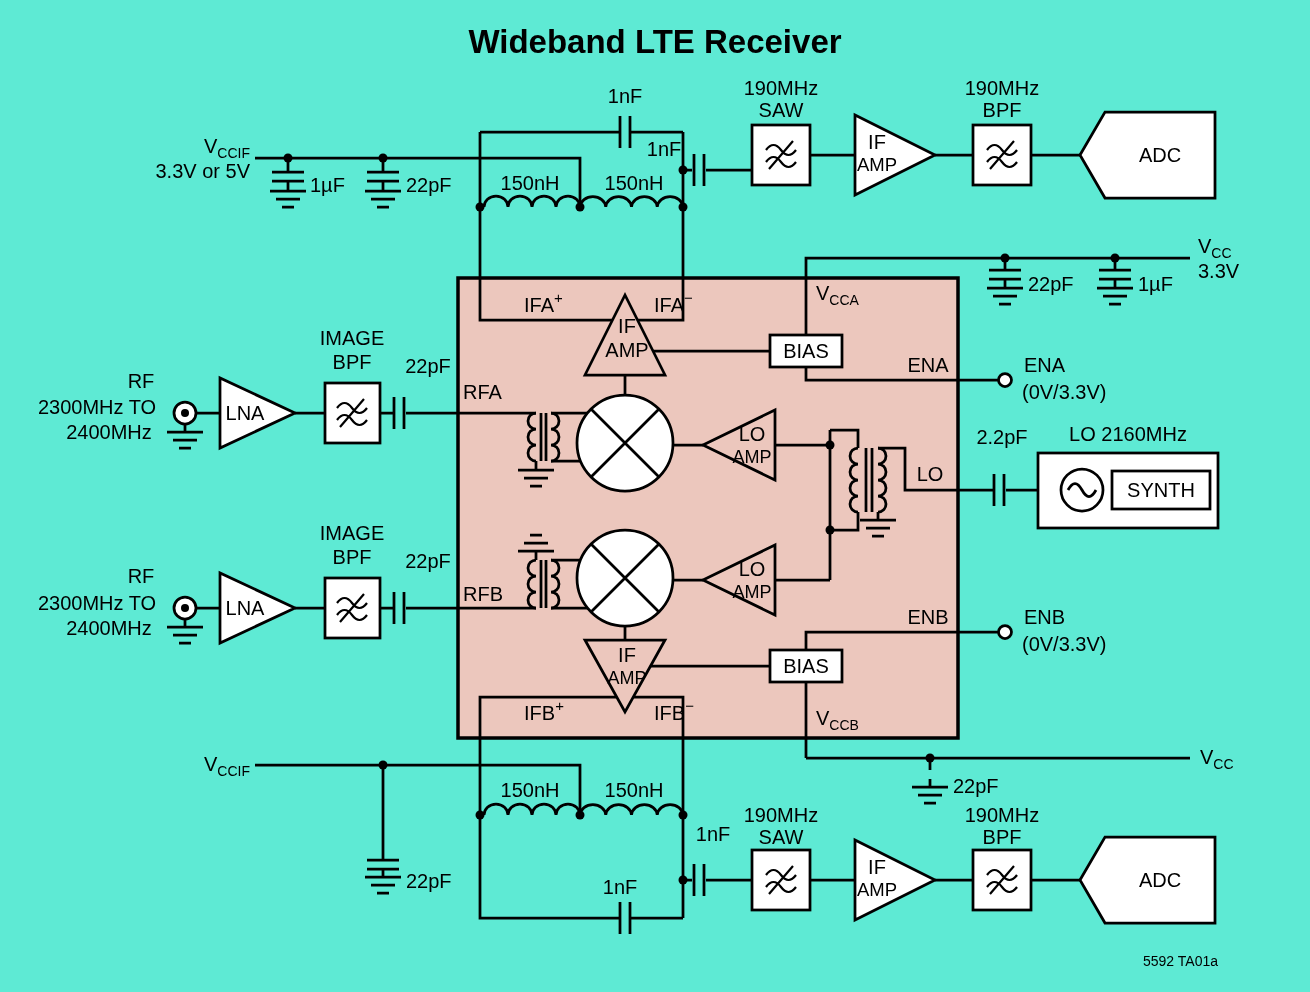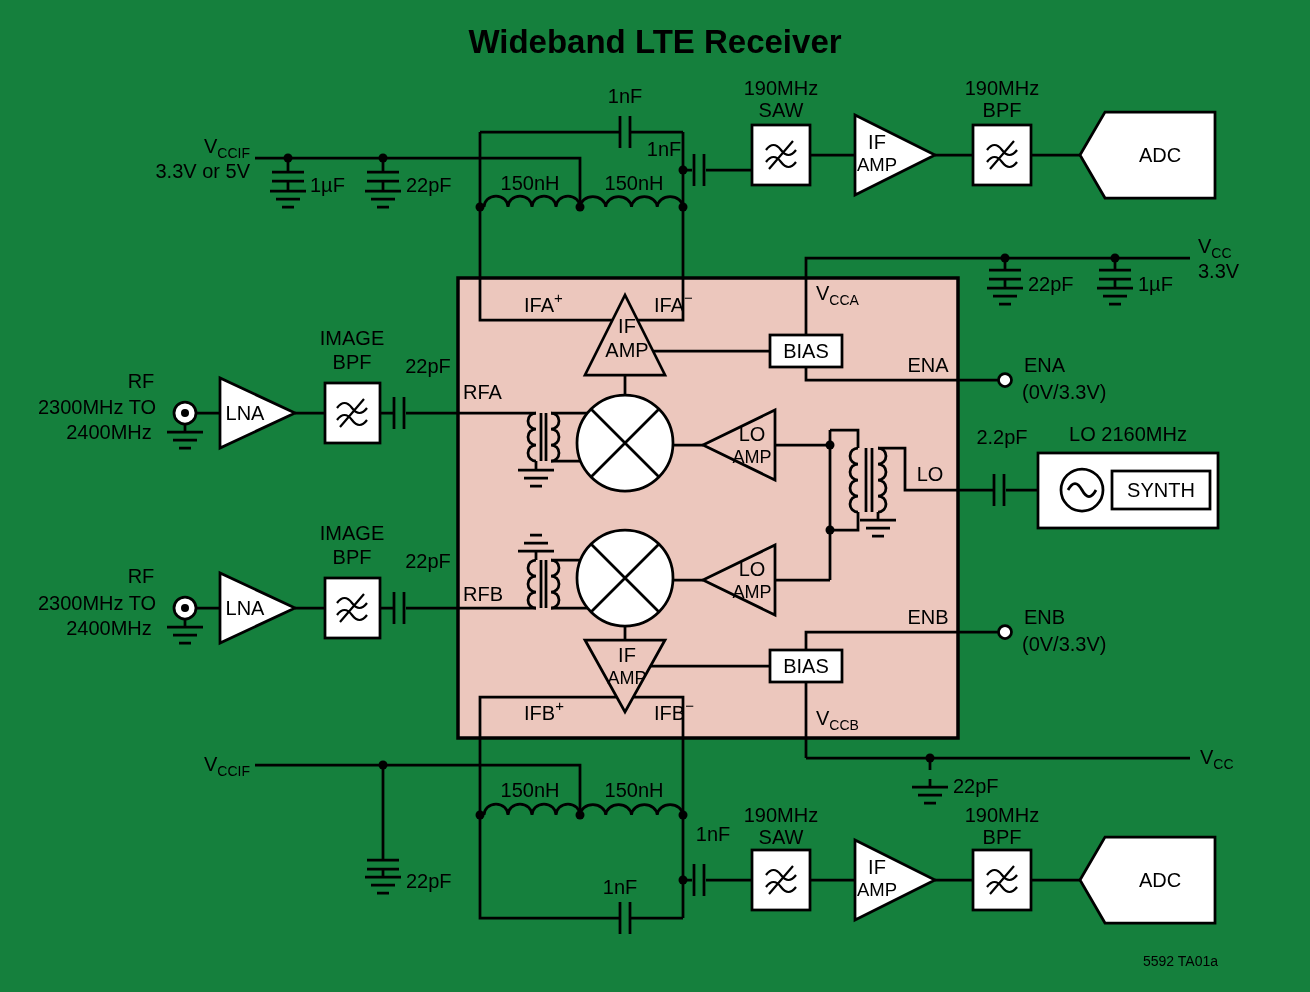--- a/index.html
+++ b/index.html
@@ -1,16 +1,16 @@
 <!DOCTYPE html>
 <html><head>
 <meta charset="utf-8">
 <style>
   html,body{margin:0;padding:0;background:#fff;}
-  .canvas{position:relative;width:1310px;height:992px;background:#15803d;font-family:"Liberation Sans",sans-serif;}
+  .canvas{position:relative;width:1310px;height:992px;background:#5eead4;font-family:"Liberation Sans",sans-serif;}
   svg{display:block;}
   text{font-family:"Liberation Sans",sans-serif;fill:#000;}
   .ttl{font-size:33px;font-weight:bold;}
   .lbl{font-size:20px;}
   .sm{font-size:14px;}
   .sup{font-size:15px;}
   .cap{font-size:14px;}
   .w{stroke:#000;stroke-width:2.75;fill:none;}
   .comp{stroke:#000;stroke-width:2.75;fill:#fff;}
   .compn{stroke:#000;stroke-width:2.75;fill:none;}

